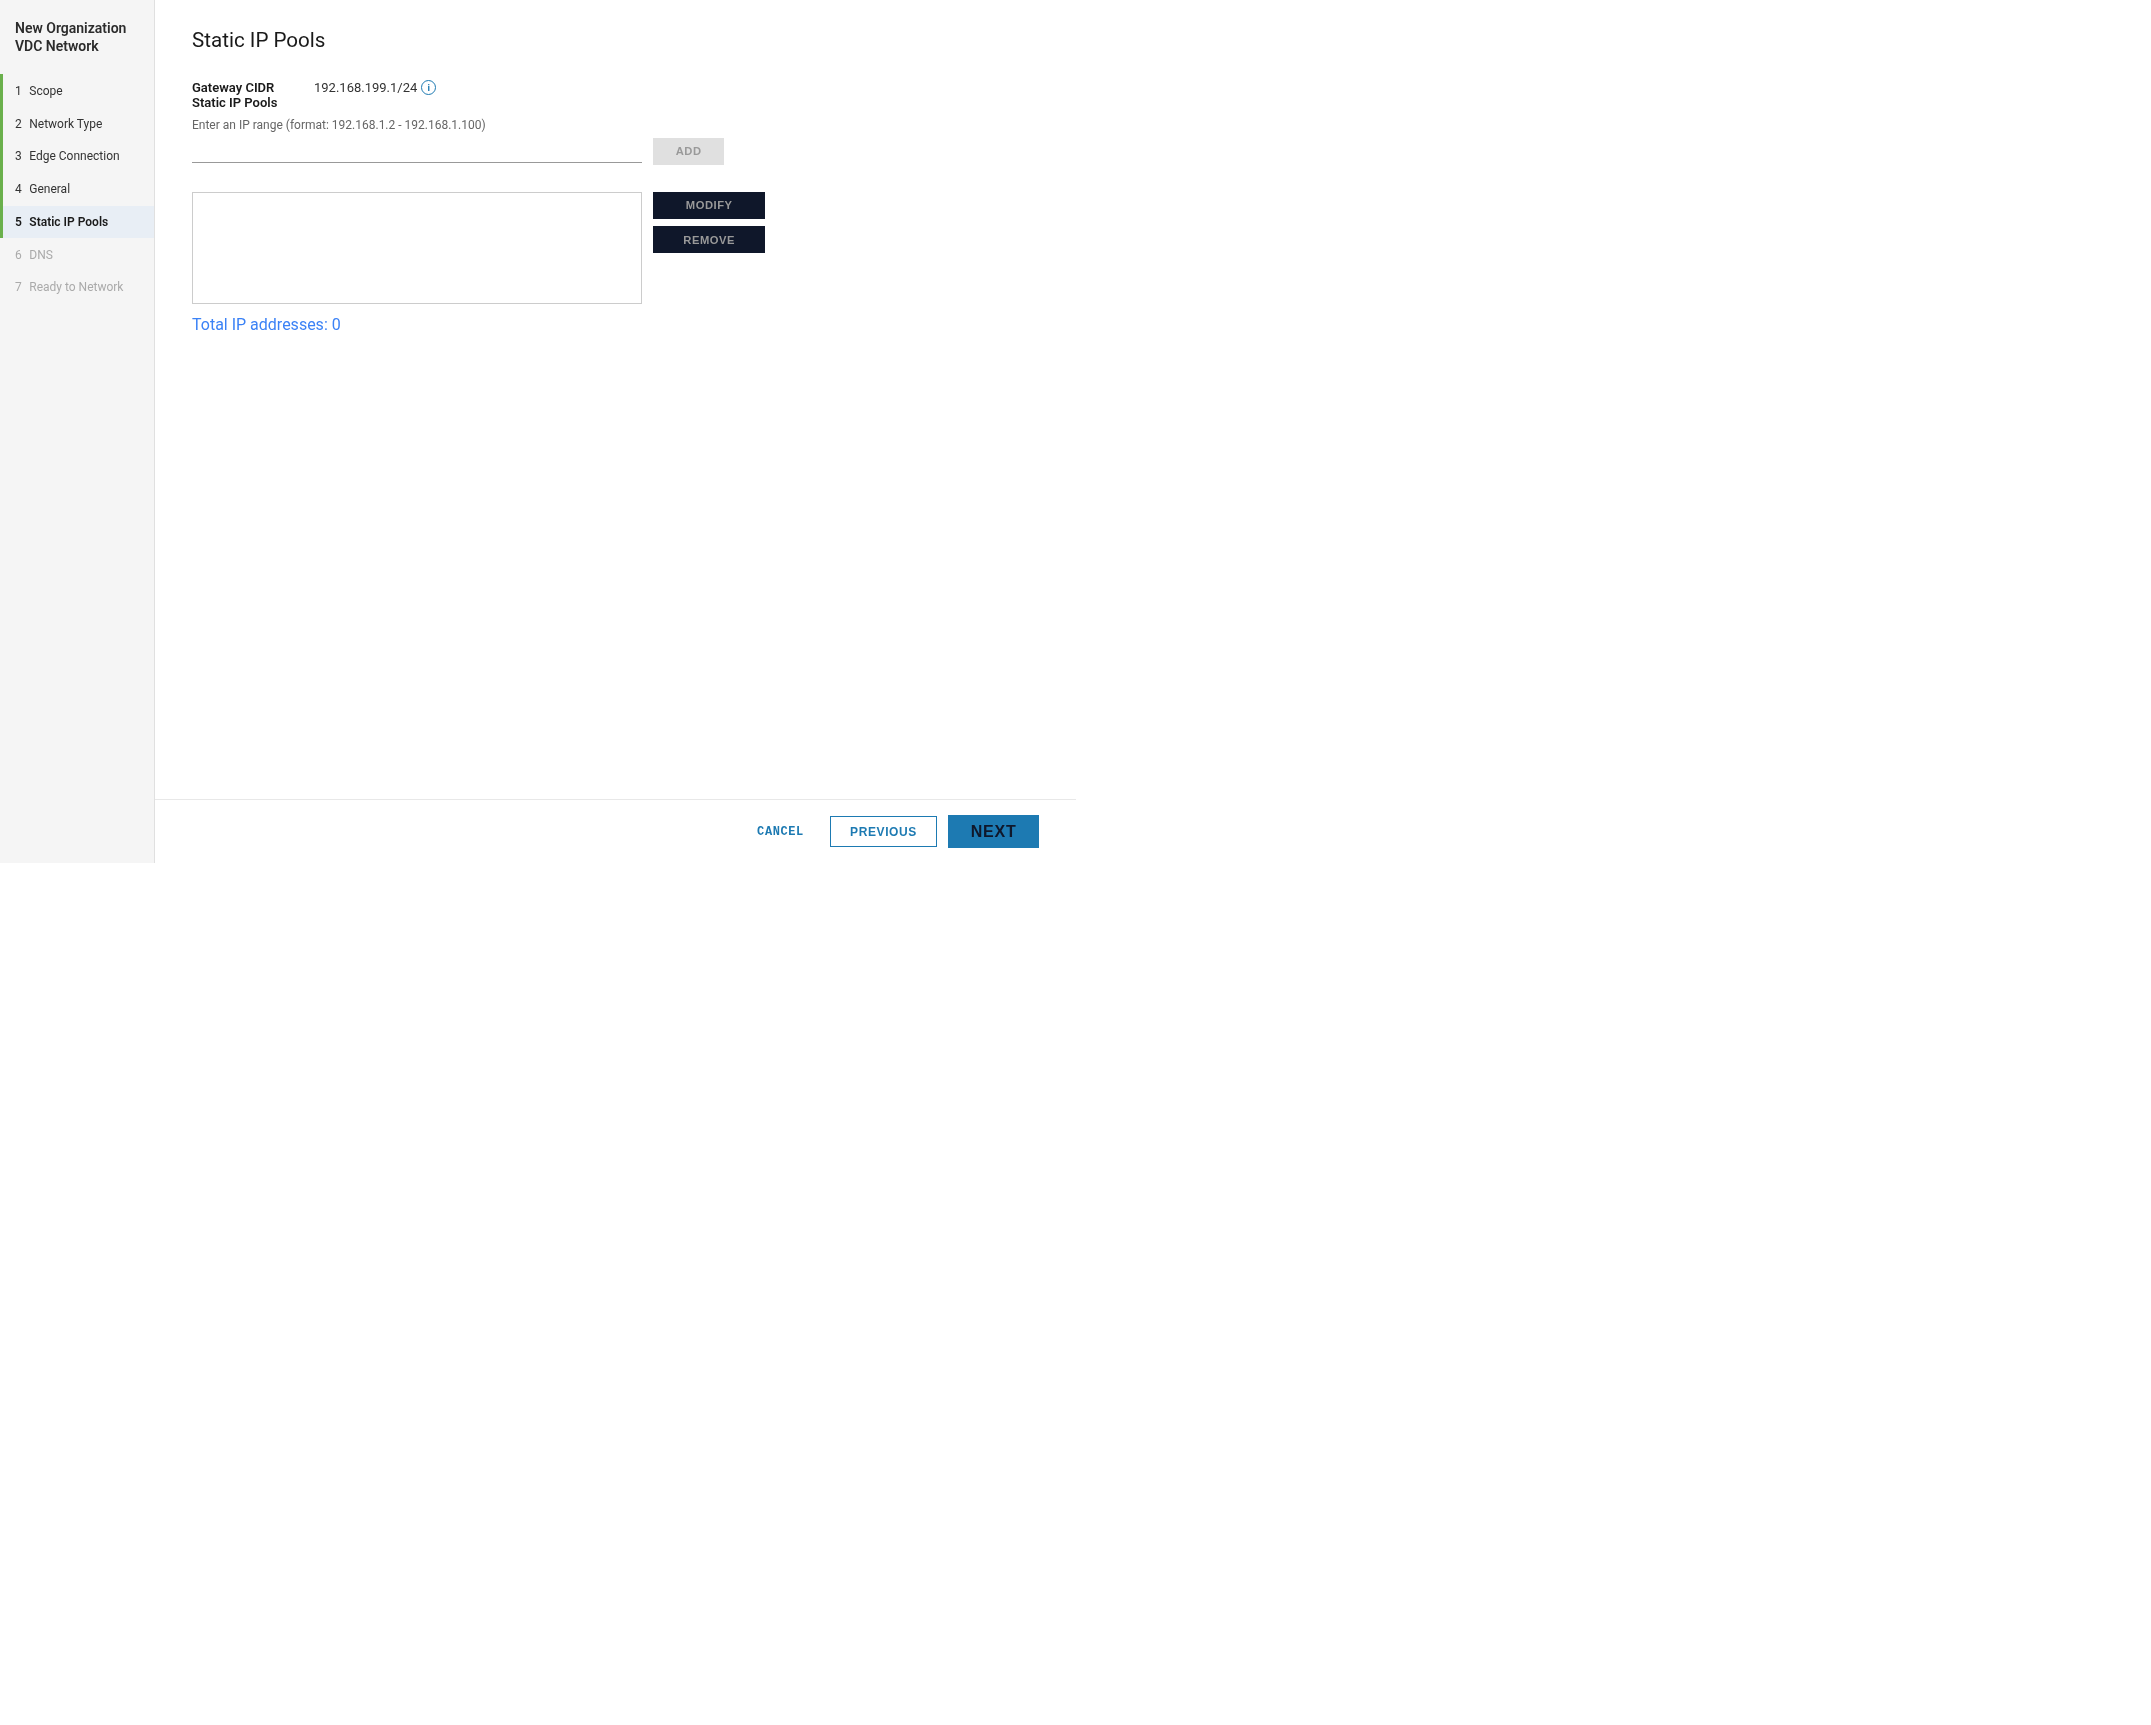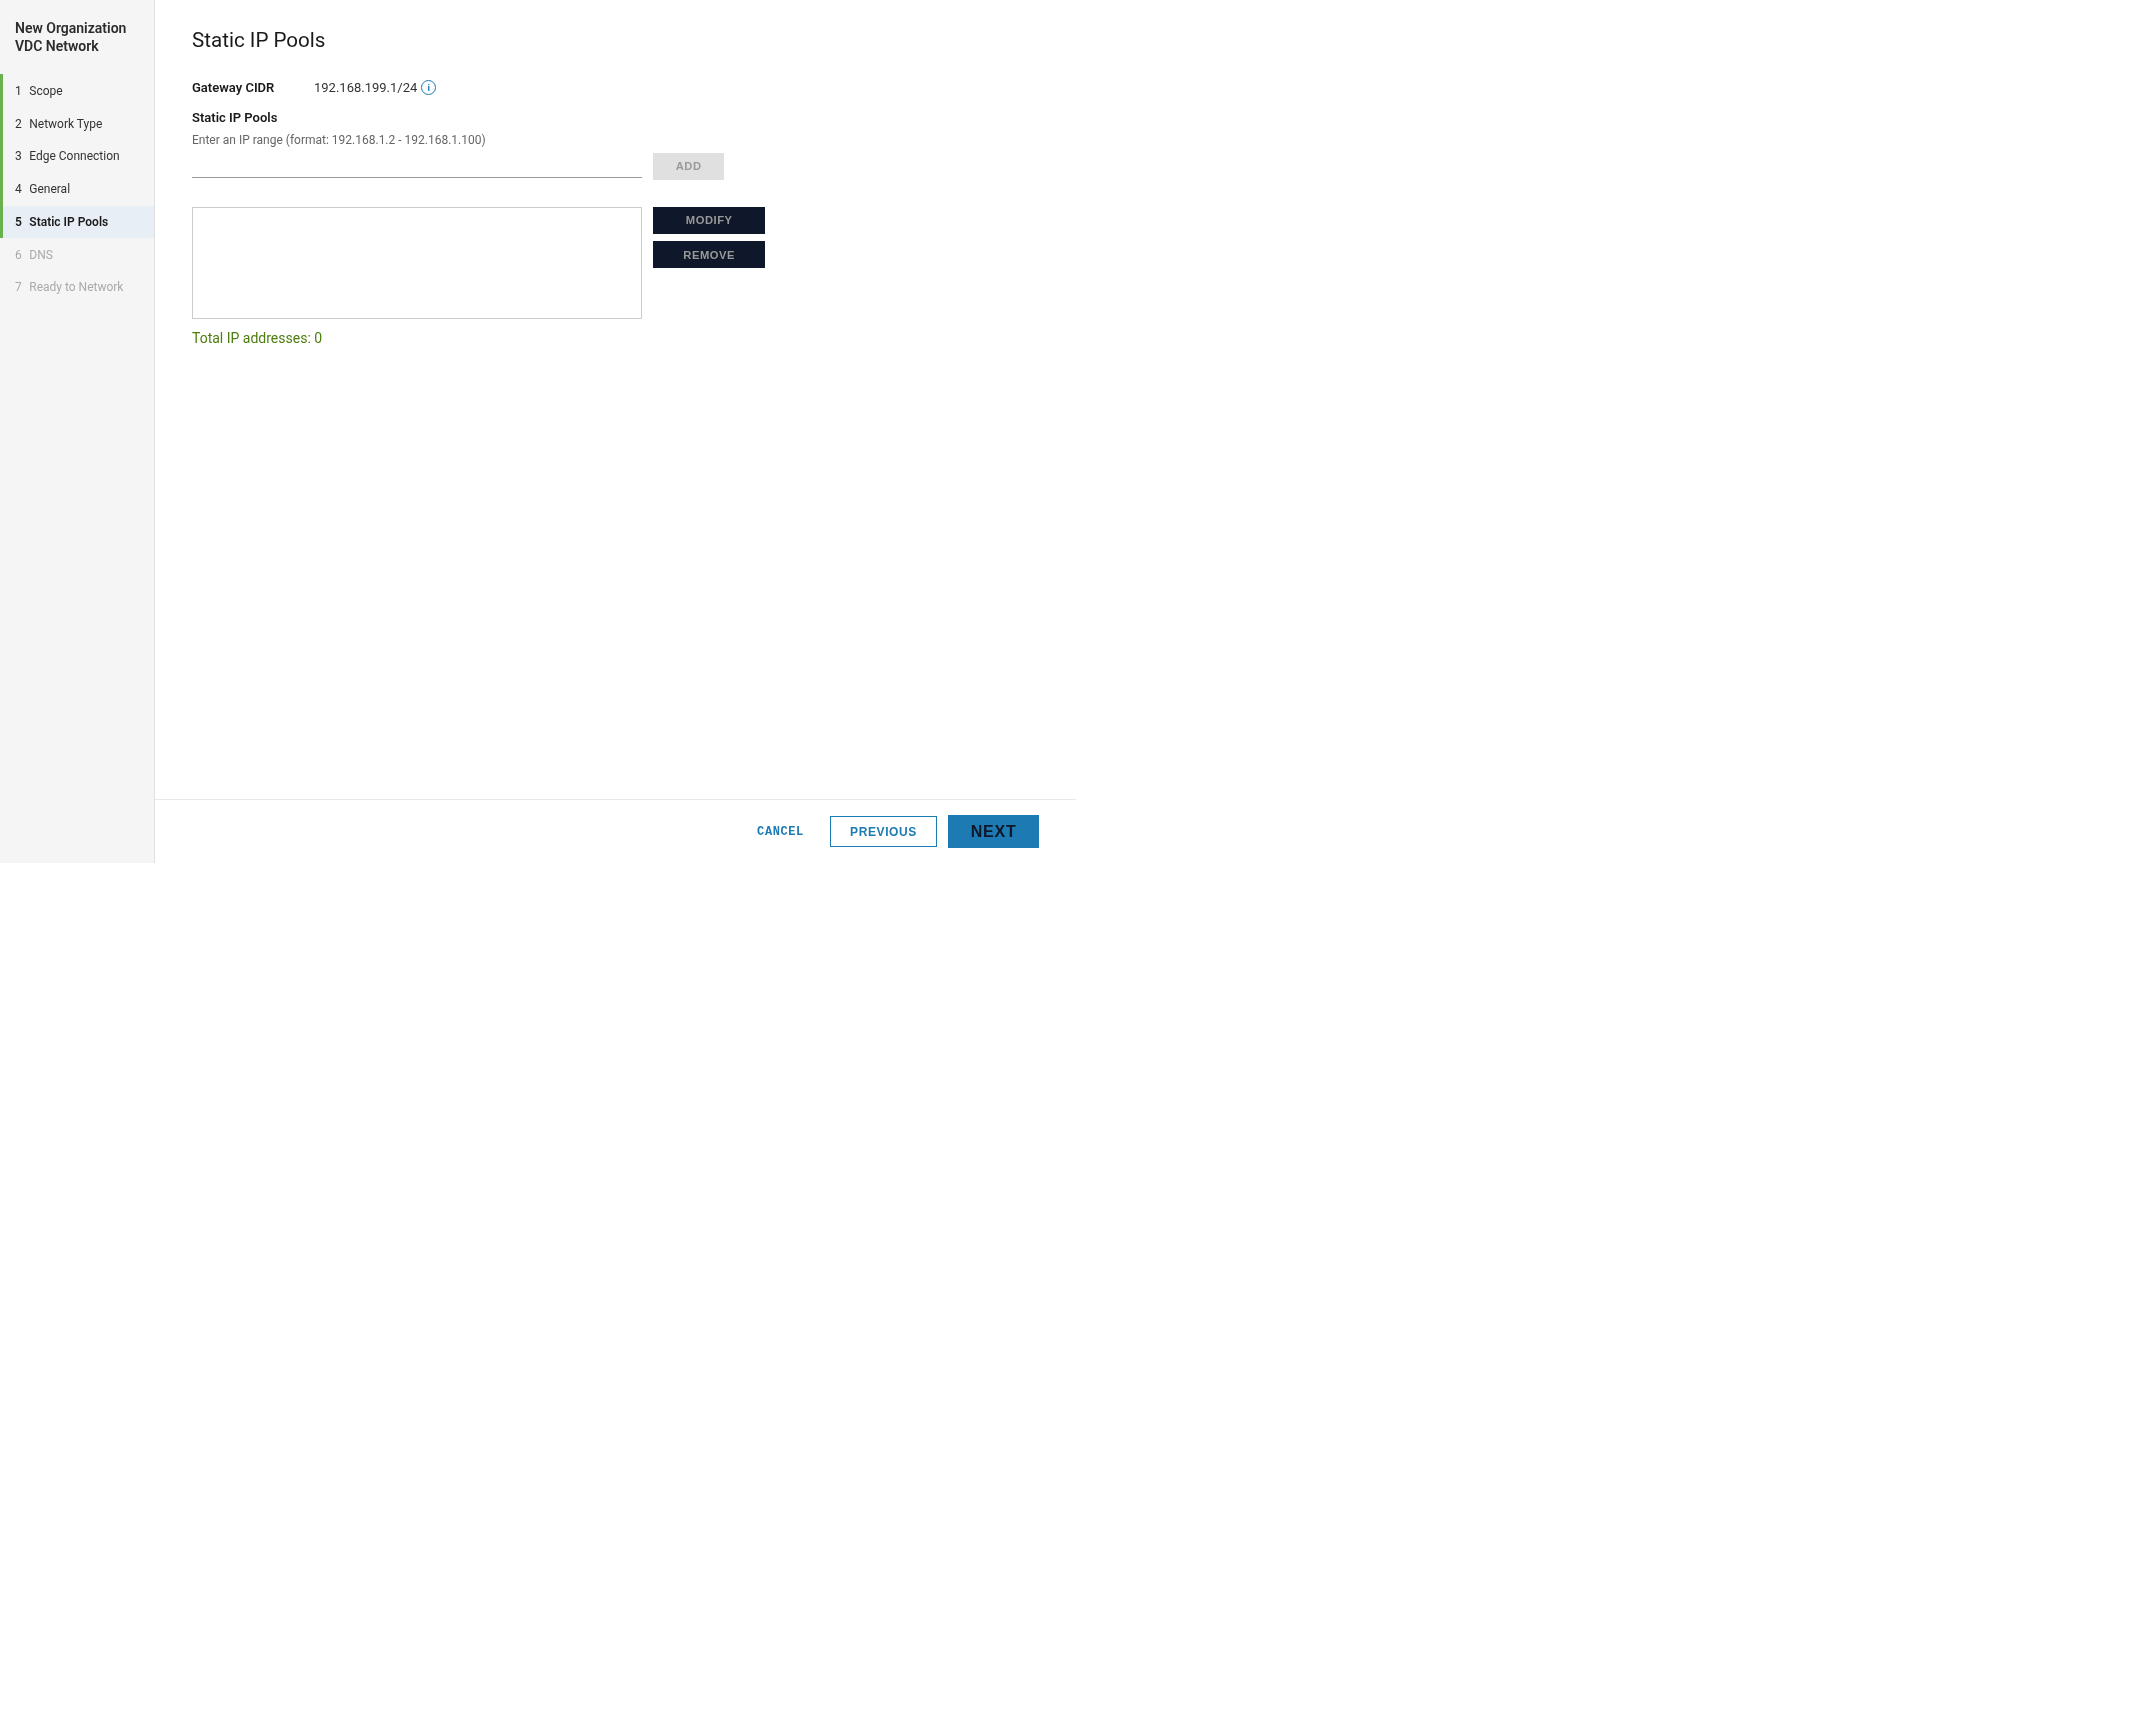--- a/index.html
+++ b/index.html
@@ -112,21 +112,20 @@
       margin-bottom: 28px;
     }
 
     .form-section {
       flex: 1;
     }
 
     .field-row {
       display: flex;
       align-items: center;
-      margin-bottom: 15px;
     }
 
     .field-label {
       font-size: 13px;
       font-weight: 600;
       color: #1a1a1a;
       min-width: 122px;
     }
 
     .field-value {
@@ -222,22 +221,22 @@
       padding: 7.5px 22.5px;
       font-size: 11.2px;
       font-weight: 600;
       letter-spacing: 0.05em;
       cursor: not-allowed;
       text-transform: uppercase;
       width: 112px;
     }
 
     .total-ip {
-      font-size: 14px;
-      color: #4d7c0f;
+      font-size: 16px;
+      color: #3b82f6;
     }
 
     
     .footer {
       display: flex;
       justify-content: flex-end;
       align-items: center;
       gap: 11.2px;
       padding: 15px 37px;
       border-top: 0.9px solid #e8e8e8;

